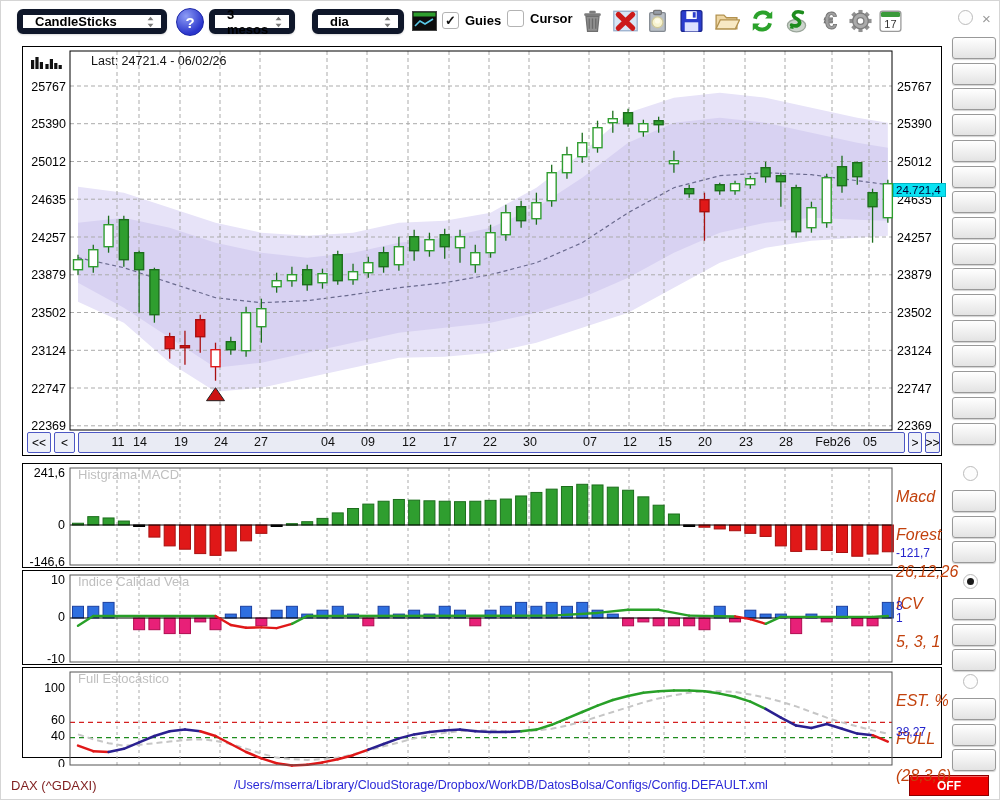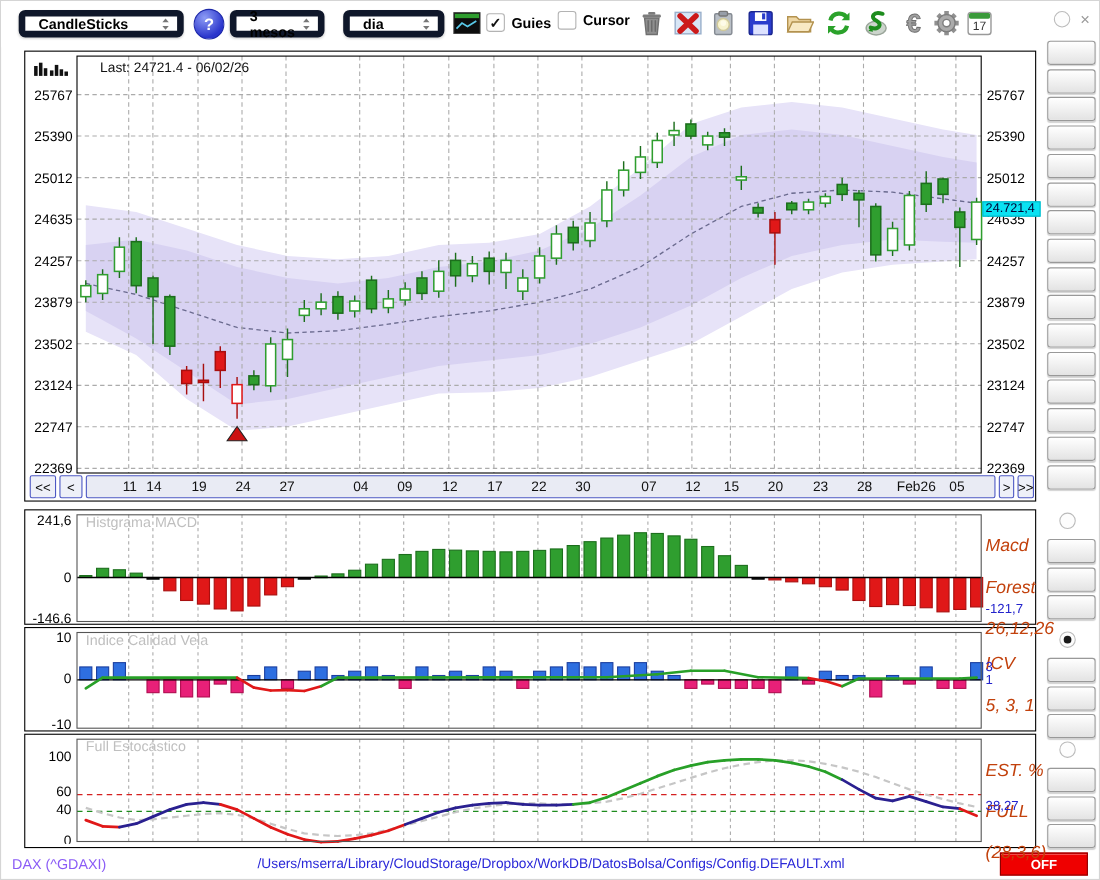--- a/index.html
+++ b/index.html
@@ -40,21 +40,21 @@
   .datestrip{position:absolute;height:21px;border:1px solid #4d58c4;background:#e9ebf4;border-radius:2px;box-sizing:border-box;}
   .datestrip span{position:absolute;top:2px;font-size:12.5px;transform:translateX(-50%);color:#111;}
   
   .sbtn{position:absolute;left:951px;width:44px;height:22px;border:1px solid #999;border-radius:3px;
         background:linear-gradient(#ffffff,#e3e3e3);display:flex;align-items:center;justify-content:center;
         box-shadow:0 1px 1px rgba(0,0,0,.18);box-sizing:border-box;}
   .sbtn svg{max-width:36px;max-height:18px;}
   .sradio{position:absolute;left:962px;}
   
   .statusbar{position:absolute;top:770px;left:0;width:1000px;height:30px;font-size:13px;}
-  .sb-symbol{position:absolute;left:10px;top:7px;color:#8b5cf6;}
+  .sb-symbol{position:absolute;left:10px;top:7px;color:#7f1d1d;}
   .sb-path{position:absolute;left:0;right:0;top:7px;text-align:center;color:#2a28d8;font-size:12.5px;}
   .offbtn{position:absolute;right:12px;top:4px;width:78px;height:19px;background:#ef0000;border:1px solid #8d0000;
           color:#fff;font-weight:700;font-size:12px;display:flex;align-items:center;justify-content:center;
           box-shadow:inset 0 1px 0 rgba(255,255,255,.4);}
   text{font-family:"Liberation Sans",sans-serif;}
 </style>
 </head>
 <body>
 
 <div class="window">
@@ -562,21 +562,21 @@
       </svg>
     <div class="gtitle" style="left:55px;top:3px;">Indice Calidad Vela</div>
     <div class="rlabel" style="left:873px;top:2px;">
       <div>ICV</div>
       <div>5, 3, 1</div>
     </div>
     <div class="bluev" style="left:873px;top:28px;">3</div>
     <div class="bluev" style="left:873px;top:40px;">1</div>
   </div>
 
-  <div class="panel" id="stochPanel" style="left:21px;top:666px;width:920px;height:104px;">
+  <div class="panel" id="stochPanel" style="left:21px;top:666px;width:920px;height:91px;">
     <svg id="stochSvg" width="918" height="99">
         <line x1="94" x2="94" y1="4" y2="97" stroke="#ababab" stroke-width="1" stroke-dasharray="3 3"></line>
         <line x1="116" x2="116" y1="4" y2="97" stroke="#ababab" stroke-width="1" stroke-dasharray="3 3"></line>
         <line x1="157" x2="157" y1="4" y2="97" stroke="#ababab" stroke-width="1" stroke-dasharray="3 3"></line>
         <line x1="197" x2="197" y1="4" y2="97" stroke="#ababab" stroke-width="1" stroke-dasharray="3 3"></line>
         <line x1="237" x2="237" y1="4" y2="97" stroke="#ababab" stroke-width="1" stroke-dasharray="3 3"></line>
         <line x1="304" x2="304" y1="4" y2="97" stroke="#ababab" stroke-width="1" stroke-dasharray="3 3"></line>
         <line x1="344" x2="344" y1="4" y2="97" stroke="#ababab" stroke-width="1" stroke-dasharray="3 3"></line>
         <line x1="385" x2="385" y1="4" y2="97" stroke="#ababab" stroke-width="1" stroke-dasharray="3 3"></line>
         <line x1="426" x2="426" y1="4" y2="97" stroke="#ababab" stroke-width="1" stroke-dasharray="3 3"></line>

